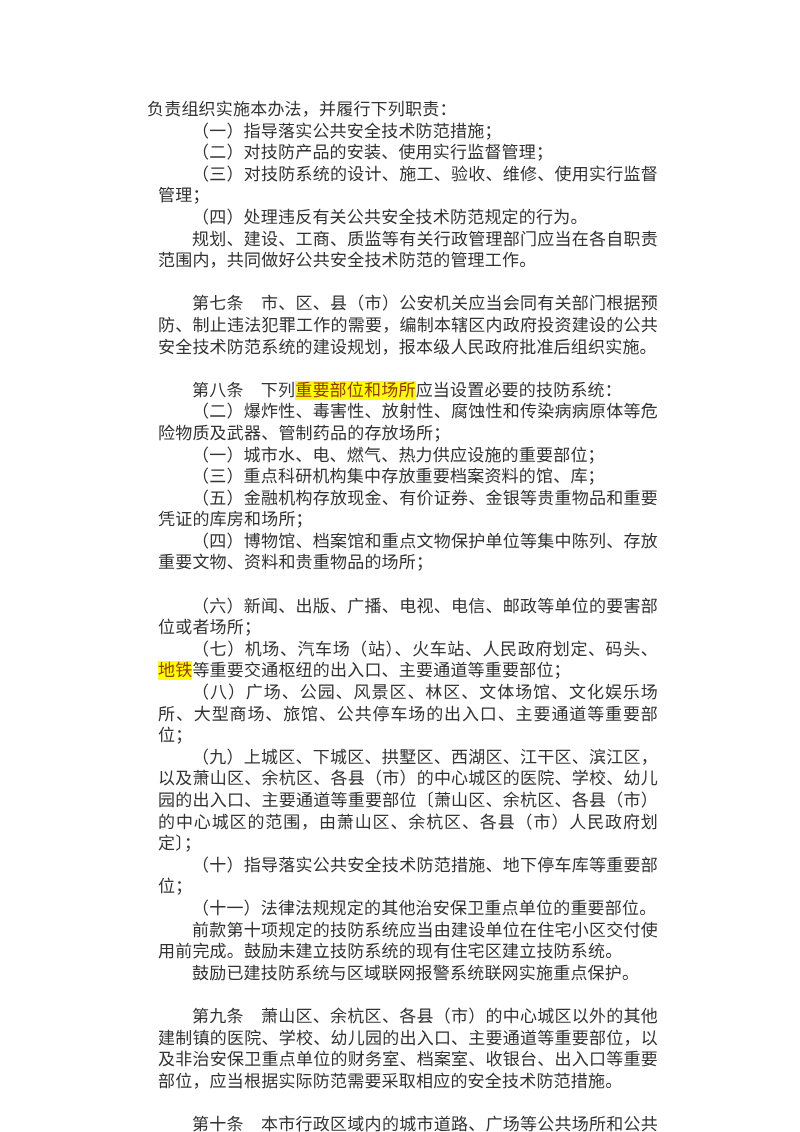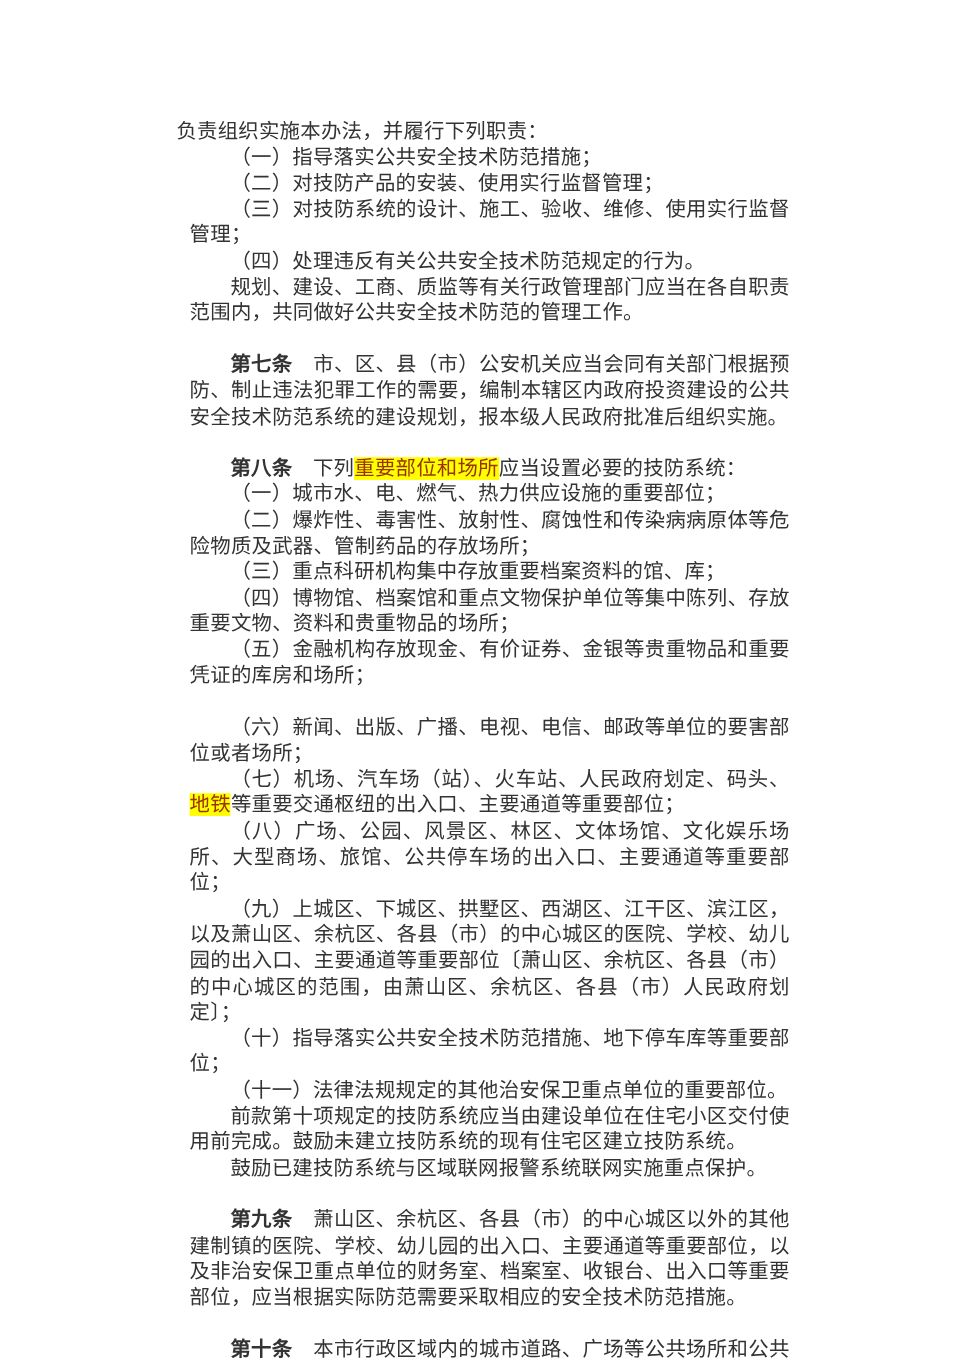--- a/index.html
+++ b/index.html
@@ -30,45 +30,45 @@
     padding: 0;
   }
   p.para.indent {
     text-indent: 2em;
     margin-left: 11px;
   }
   p.para.space-before {
     margin-top: 21.6px;
   }
   .article-number {
-    font-weight: bold;
+    font-weight: normal;
   }
   mark.hl {
     background: var(--hl-bg, #ffff00);
     color: var(--hl-text, #993300);
     padding: 0;
   }
 </style>
 </head>
 <body style="background: rgb(255, 255, 255);">
 
 <div class="doc-page">
     <p class="para"><span>负责组织实施本办法，并履行下列职责：</span></p>
     <p class="para indent"><span>（一）指导落实公共安全技术防范措施；</span></p>
     <p class="para indent"><span>（二）对技防产品的安装、使用实行监督管理；</span></p>
     <p class="para indent"><span>（三）对技防系统的设计、施工、验收、维修、使用实行监督管理；</span></p>
     <p class="para indent"><span>（四）处理违反有关公共安全技术防范规定的行为。</span></p>
     <p class="para indent"><span>规划、建设、工商、质监等有关行政管理部门应当在各自职责范围内，共同做好公共安全技术防范的管理工作。</span></p>
     <p class="para indent space-before"><strong class="article-number">第七条</strong><span>　市、区、县（市）公安机关应当会同有关部门根据预防、制止违法犯罪工作的需要，编制本辖区内政府投资建设的公共安全技术防范系统的建设规划，报本级人民政府批准后组织实施。</span></p>
     <p class="para indent space-before"><strong class="article-number">第八条</strong><span>　下列</span><mark class="hl">重要部位和场所</mark><span>应当设置必要的技防系统：</span></p>
+    <p class="para indent"><span>（二）爆炸性、毒害性、放射性、腐蚀性和传染病病原体等危险物质及武器、管制药品的存放场所；</span></p>
     <p class="para indent"><span>（一）城市水、电、燃气、热力供应设施的重要部位；</span></p>
-    <p class="para indent"><span>（二）爆炸性、毒害性、放射性、腐蚀性和传染病病原体等危险物质及武器、管制药品的存放场所；</span></p>
     <p class="para indent"><span>（三）重点科研机构集中存放重要档案资料的馆、库；</span></p>
+    <p class="para indent"><span>（五）金融机构存放现金、有价证券、金银等贵重物品和重要凭证的库房和场所；</span></p>
     <p class="para indent"><span>（四）博物馆、档案馆和重点文物保护单位等集中陈列、存放重要文物、资料和贵重物品的场所；</span></p>
-    <p class="para indent"><span>（五）金融机构存放现金、有价证券、金银等贵重物品和重要凭证的库房和场所；</span></p>
     <p class="para indent space-before"><span>（六）新闻、出版、广播、电视、电信、邮政等单位的要害部位或者场所；</span></p>
     <p class="para indent"><span>（七）机场、汽车场（站）、火车站、人民政府划定、码头、</span><mark class="hl">地铁</mark><span>等重要交通枢纽的出入口、主要通道等重要部位；</span></p>
     <p class="para indent"><span>（八）广场、公园、风景区、林区、文体场馆、文化娱乐场所、大型商场、旅馆、公共停车场的出入口、主要通道等重要部位；</span></p>
     <p class="para indent"><span>（九）上城区、下城区、拱墅区、西湖区、江干区、滨江区，以及萧山区、余杭区、各县（市）的中心城区的医院、学校、幼儿园的出入口、主要通道等重要部位〔萧山区、余杭区、各县（市）的中心城区的范围，由萧山区、余杭区、各县（市）人民政府划定〕；</span></p>
     <p class="para indent"><span>（十）指导落实公共安全技术防范措施、地下停车库等重要部位；</span></p>
     <p class="para indent"><span>（十一）法律法规规定的其他治安保卫重点单位的重要部位。</span></p>
     <p class="para indent"><span>前款第十项规定的技防系统应当由建设单位在住宅小区交付使用前完成。鼓励未建立技防系统的现有住宅区建立技防系统。</span></p>
     <p class="para indent"><span>鼓励已建技防系统与区域联网报警系统联网实施重点保护。</span></p>
     <p class="para indent space-before"><strong class="article-number">第九条</strong><span>　萧山区、余杭区、各县（市）的中心城区以外的其他建制镇的医院、学校、幼儿园的出入口、主要通道等重要部位，以及非治安保卫重点单位的财务室、档案室、收银台、出入口等重要部位，应当根据实际防范需要采取相应的安全技术防范措施。</span></p>
     <p class="para indent space-before"><strong class="article-number">第十条</strong><span>　本市行政区域内的城市道路、广场等公共场所和公共区域的技防系统，</span></p>

